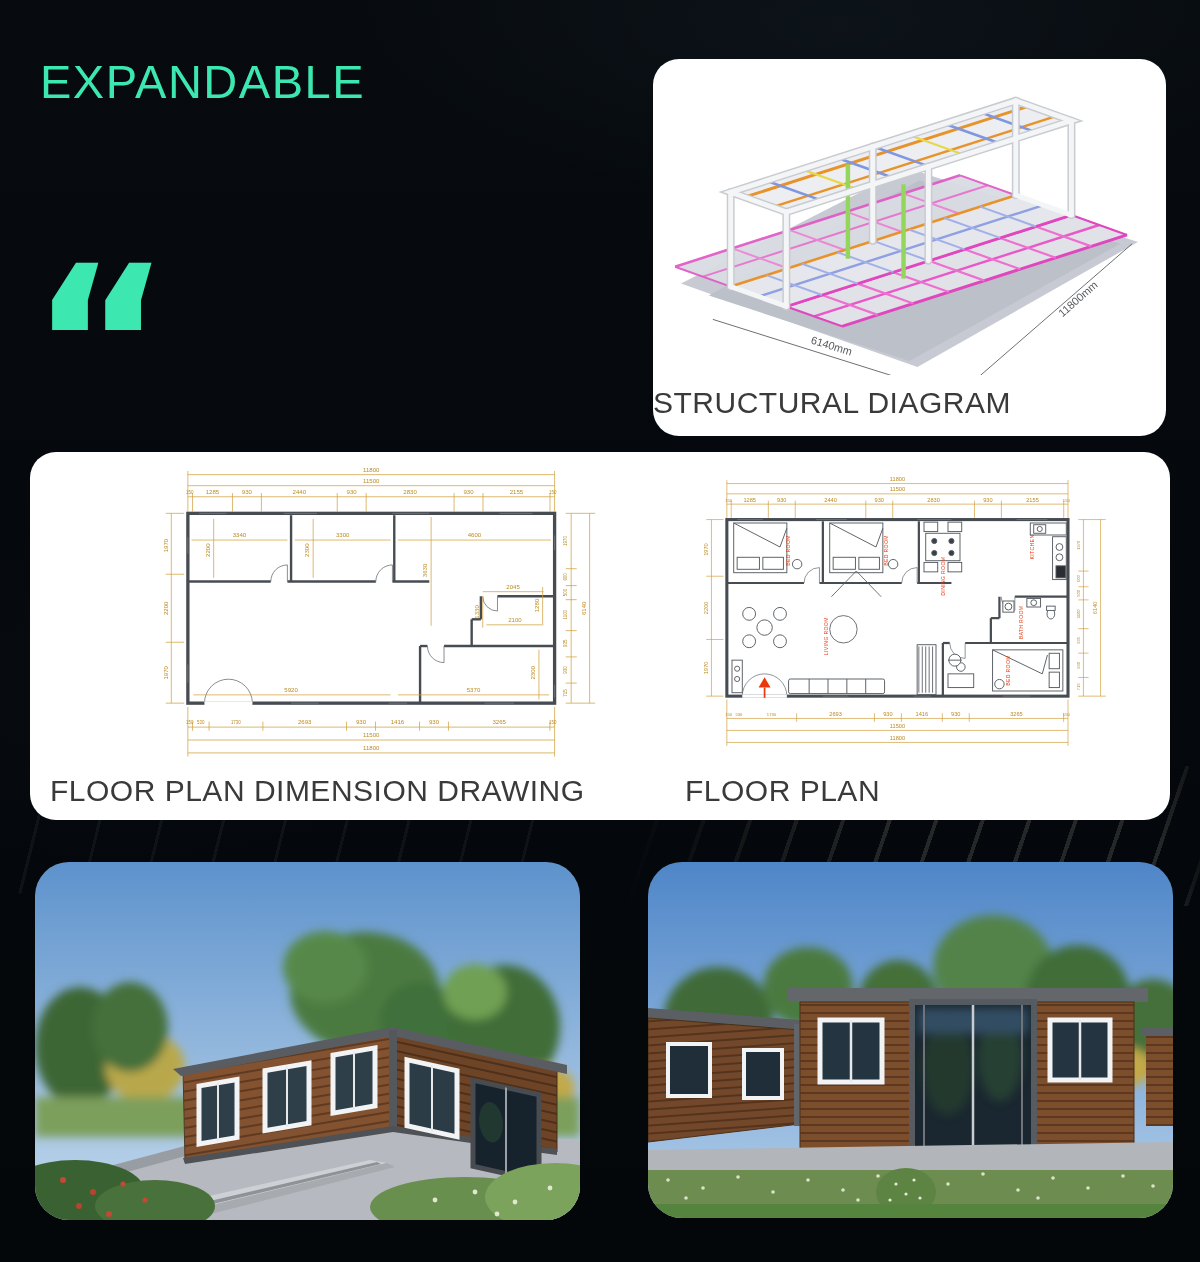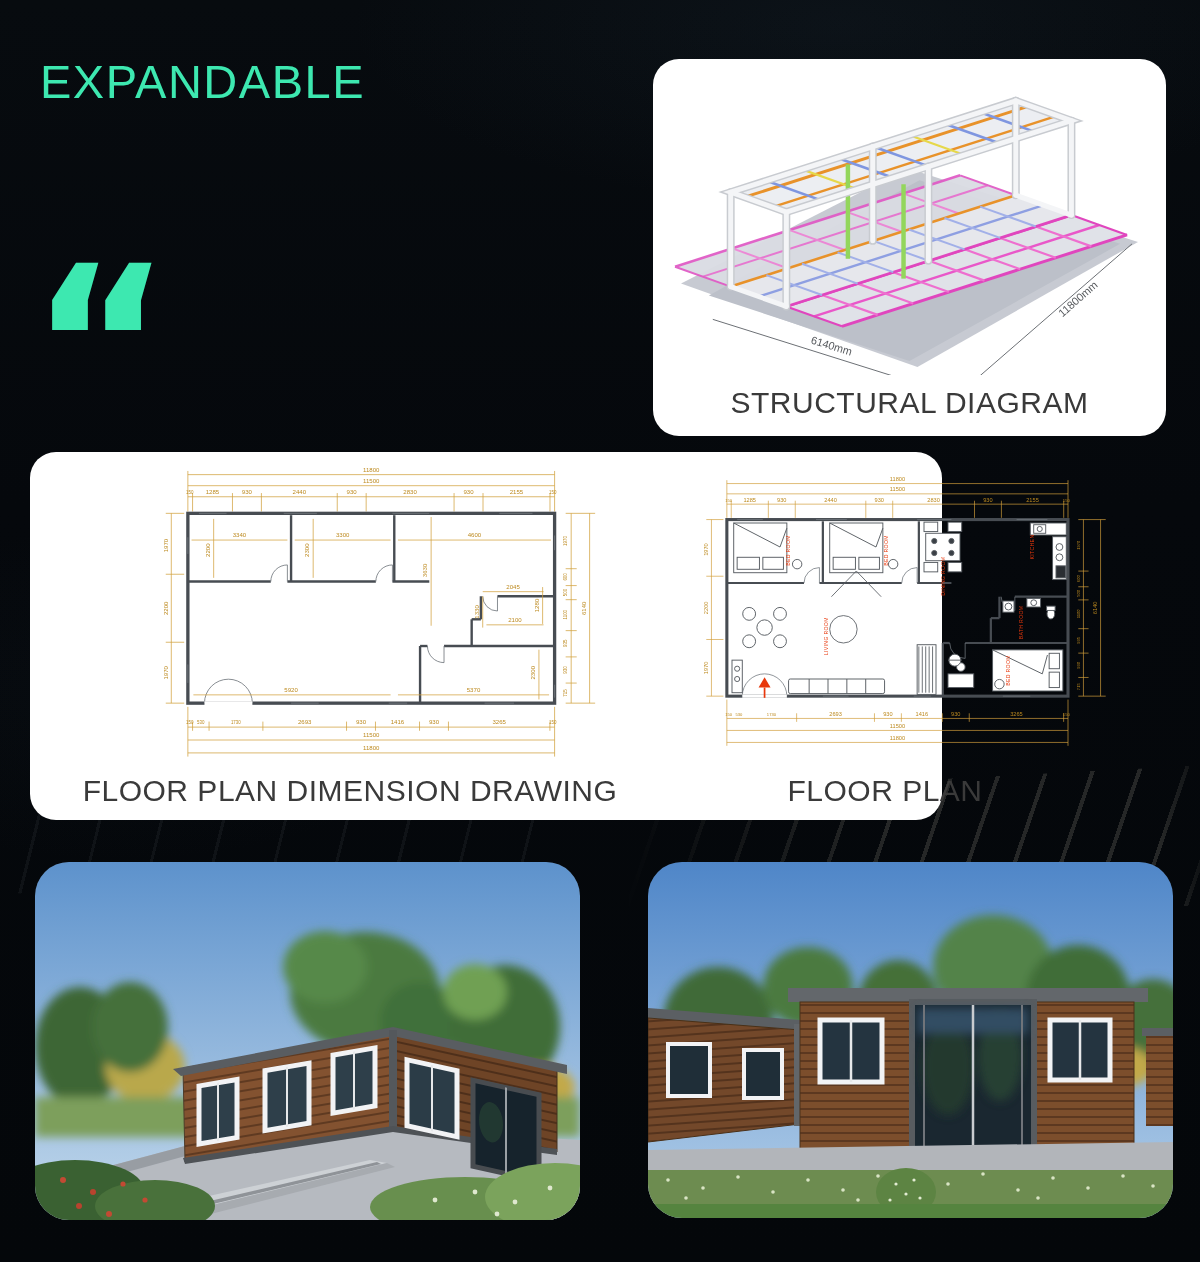--- a/index.html
+++ b/index.html
@@ -17,22 +17,22 @@
      mask-image:linear-gradient(90deg,transparent 0,black 45%,black 90%,transparent);}
   .streaks-left{position:absolute;left:-20px;top:800px;width:560px;height:110px;
      background:repeating-linear-gradient(100deg, rgba(150,160,168,.12) 0 3px, transparent 3px 60px);
      transform:rotate(4deg);opacity:.6;}
   .title{position:absolute;left:40px;top:44px;line-height:76px;
          font-weight:normal;font-size:47px;letter-spacing:1.5px;color:#3de8b0;}
   .quote{position:absolute;left:30px;top:238px;font-family:"DejaVu Sans",sans-serif;
          font-weight:bold;font-size:215px;line-height:1;color:#3de8b0;height:200px;overflow:hidden;}
   .card{position:absolute;background:#ffffff;border-radius:26px;}
   .card-structural{left:653px;top:59px;width:513px;height:377px;}
-  .card-floorplan{left:30px;top:452px;width:912px;height:368px;}
-  .caption{position:absolute;text-align:center;color:#3a3a3a;font-size:30px;letter-spacing:.5px;}
+  .card-floorplan{left:30px;top:452px;width:1140px;height:368px;}
+  .caption{position:absolute;text-align:left;color:#3a3a3a;font-size:30px;letter-spacing:.5px;}
   .cap-structural{left:0;width:100%;bottom:16px;}
   .cap-left{left:20px;top:322px;width:600px;}
   .cap-right{left:655px;top:322px;width:400px;}
   .photo{position:absolute;border-radius:34px;overflow:hidden;background:#222;}
   .photo-left{left:35px;top:862px;width:545px;height:358px;}
   .photo-right{left:648px;top:862px;width:525px;height:356px;}
   svg{display:block;}
   svg text{font-family:"Liberation Sans",sans-serif;}
   .dim{fill:#bd8a1f;font-size:6.6px;}
   .dims{fill:#bd8a1f;font-size:4.8px;}

